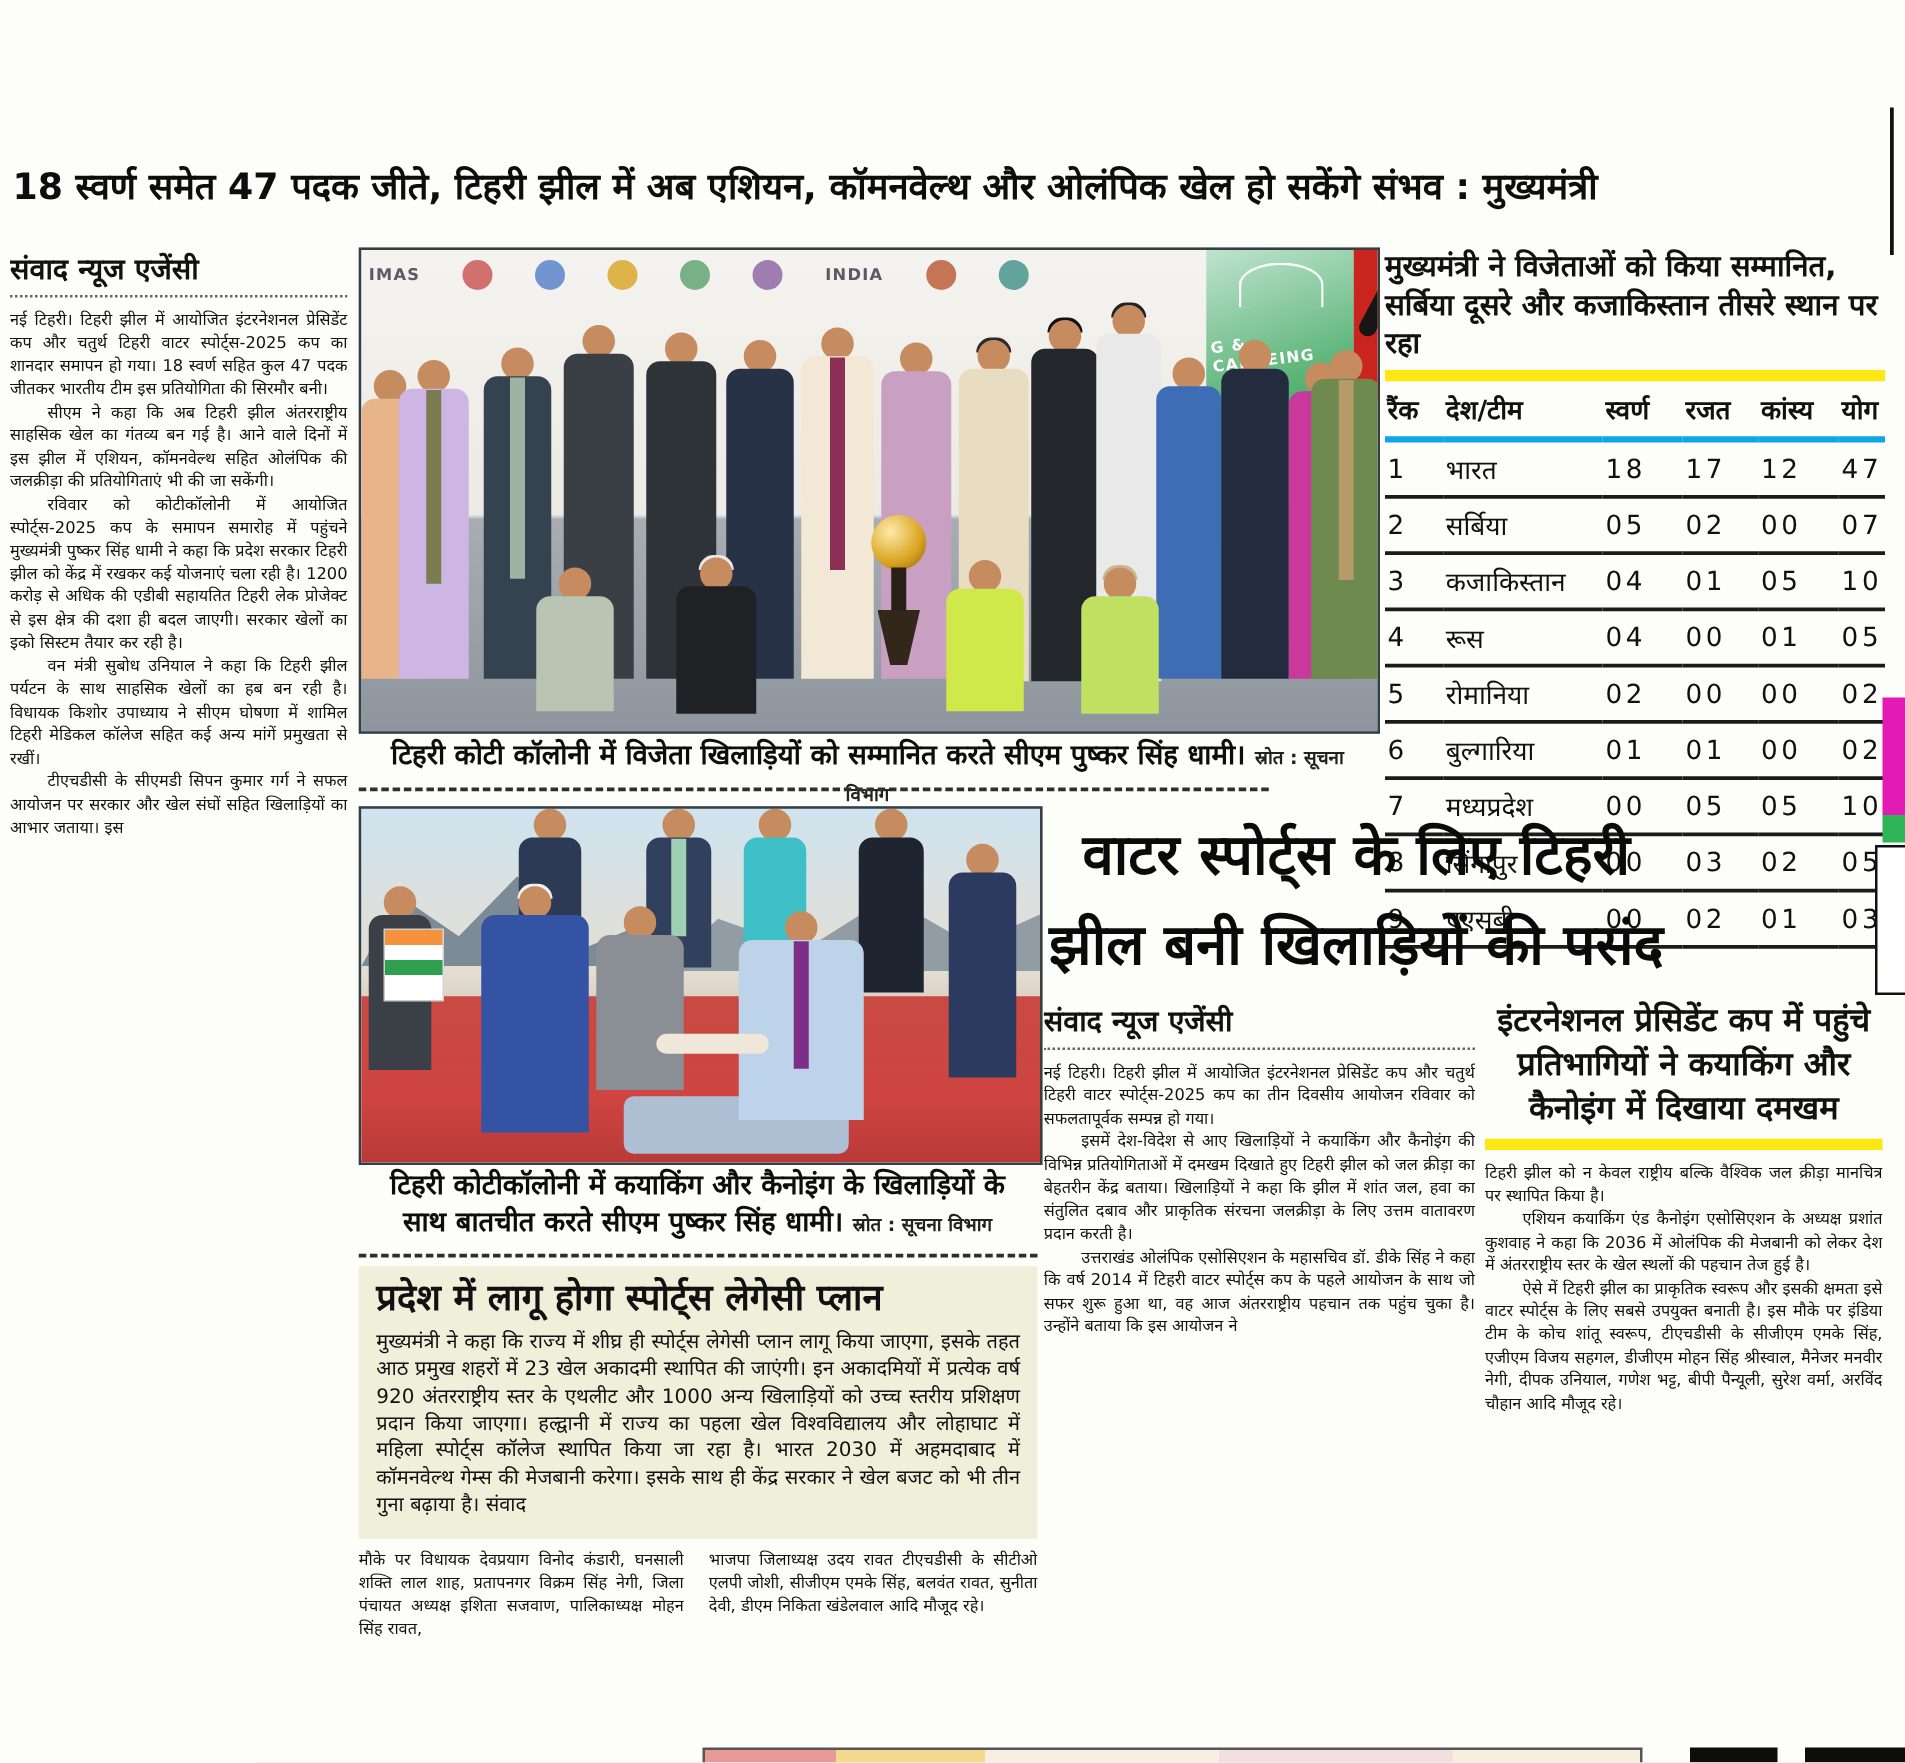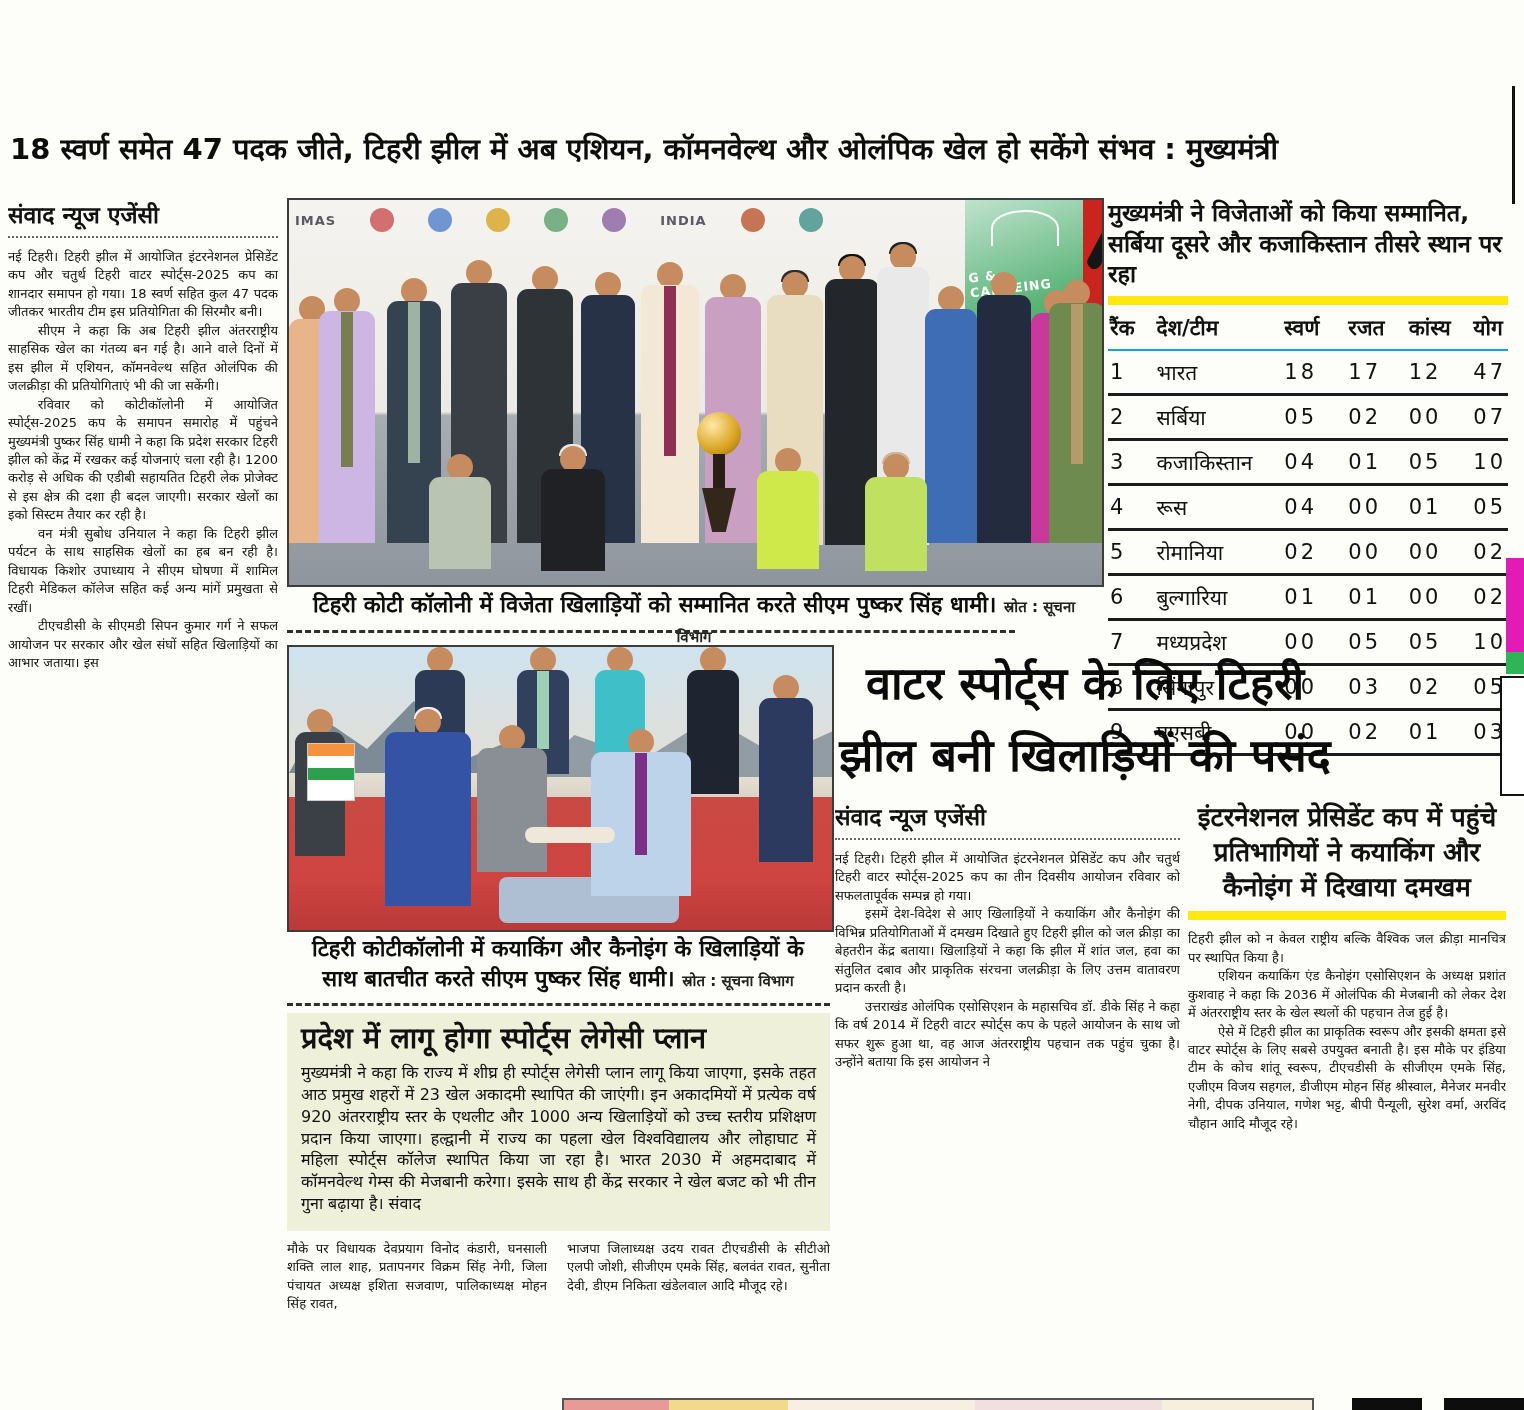--- a/index.html
+++ b/index.html
@@ -19,21 +19,21 @@
   .photo{border:2px solid #3c3c3c;overflow:hidden;background:#7dd3fc;}
   .caption{text-align:center;font-weight:800;font-size:22px;line-height:1.35;color:#0d0d0d;}
   .caption .credit{font-size:15px;font-weight:600;color:#222;}
   .dashes{border-top:3px dashed #2e2e2e;height:0;}
   
   .medal-head{font-size:23.5px;font-weight:800;text-align:left;line-height:1.3;}
   .ybar{height:9px;background:#ffe712;}
   table.medals{width:100%;border-collapse:collapse;font-size:21px;}
   table.medals th{font-weight:800;text-align:left;padding:6px 2px 8px;}
   table.medals td{padding:7px 2px;}
-  table.medals thead tr{border-bottom:2px solid #0ea5e9;}
+  table.medals thead tr{border-bottom:5px solid #0ea5e9;}
   table.medals tbody tr{border-bottom:3px solid #1b1b1b;}
   table.medals .num{letter-spacing:3px;}
   
   .water-headline{font-size:45px;font-weight:800;text-align:center;line-height:1.6;color:#0a0a0a;}
   .water-subhead{font-size:26px;font-weight:800;text-align:center;line-height:1.35;}
   
   .legacy{background:#eef0da;padding:8px 14px 10px;}
   .legacy h3{margin:0 0 6px;font-size:29px;font-weight:800;line-height:1.2;}
   .legacy p{margin:0;font-size:16px;line-height:1.37;text-align:justify;}
   

